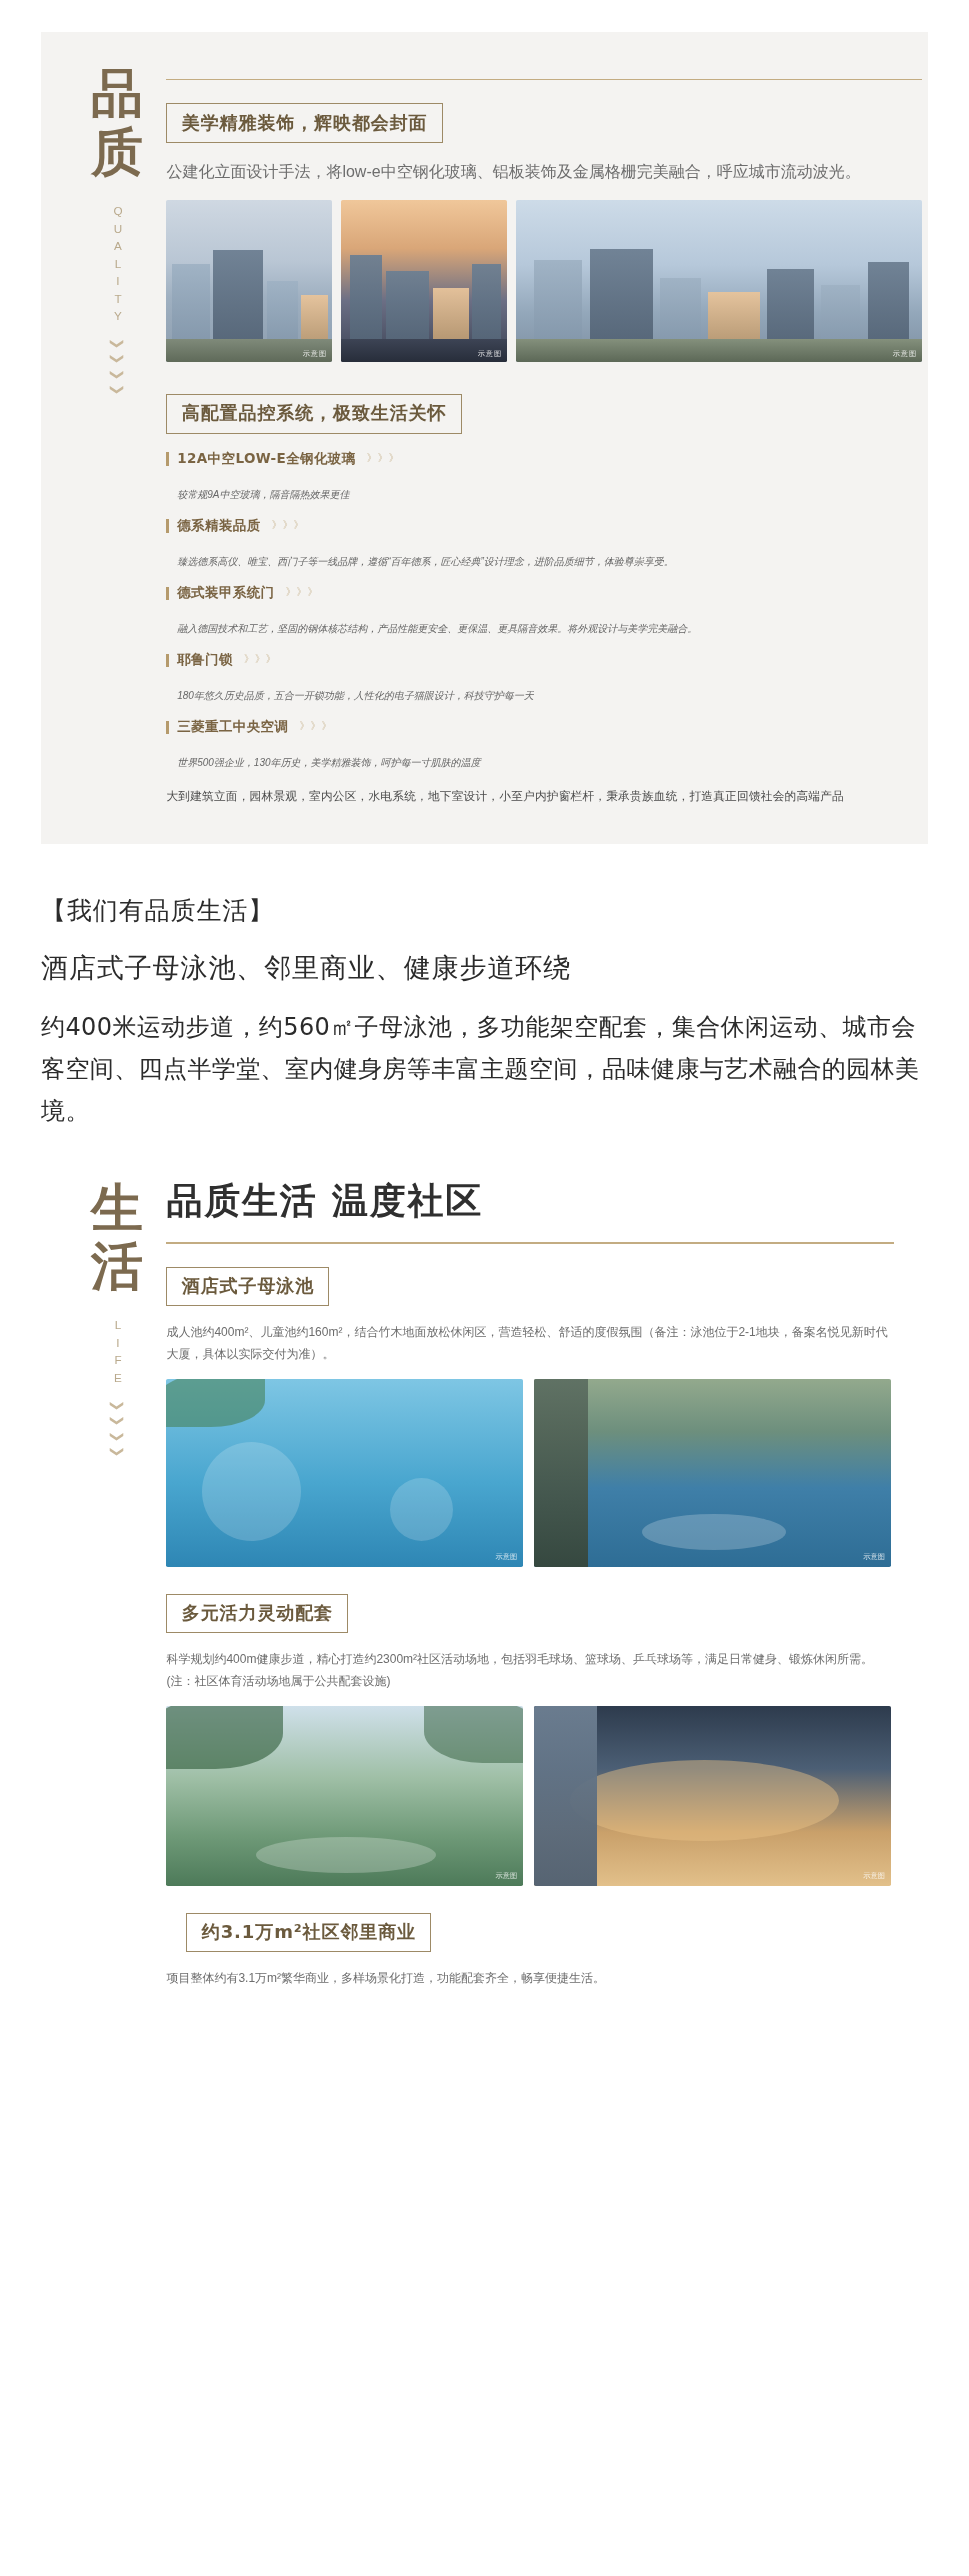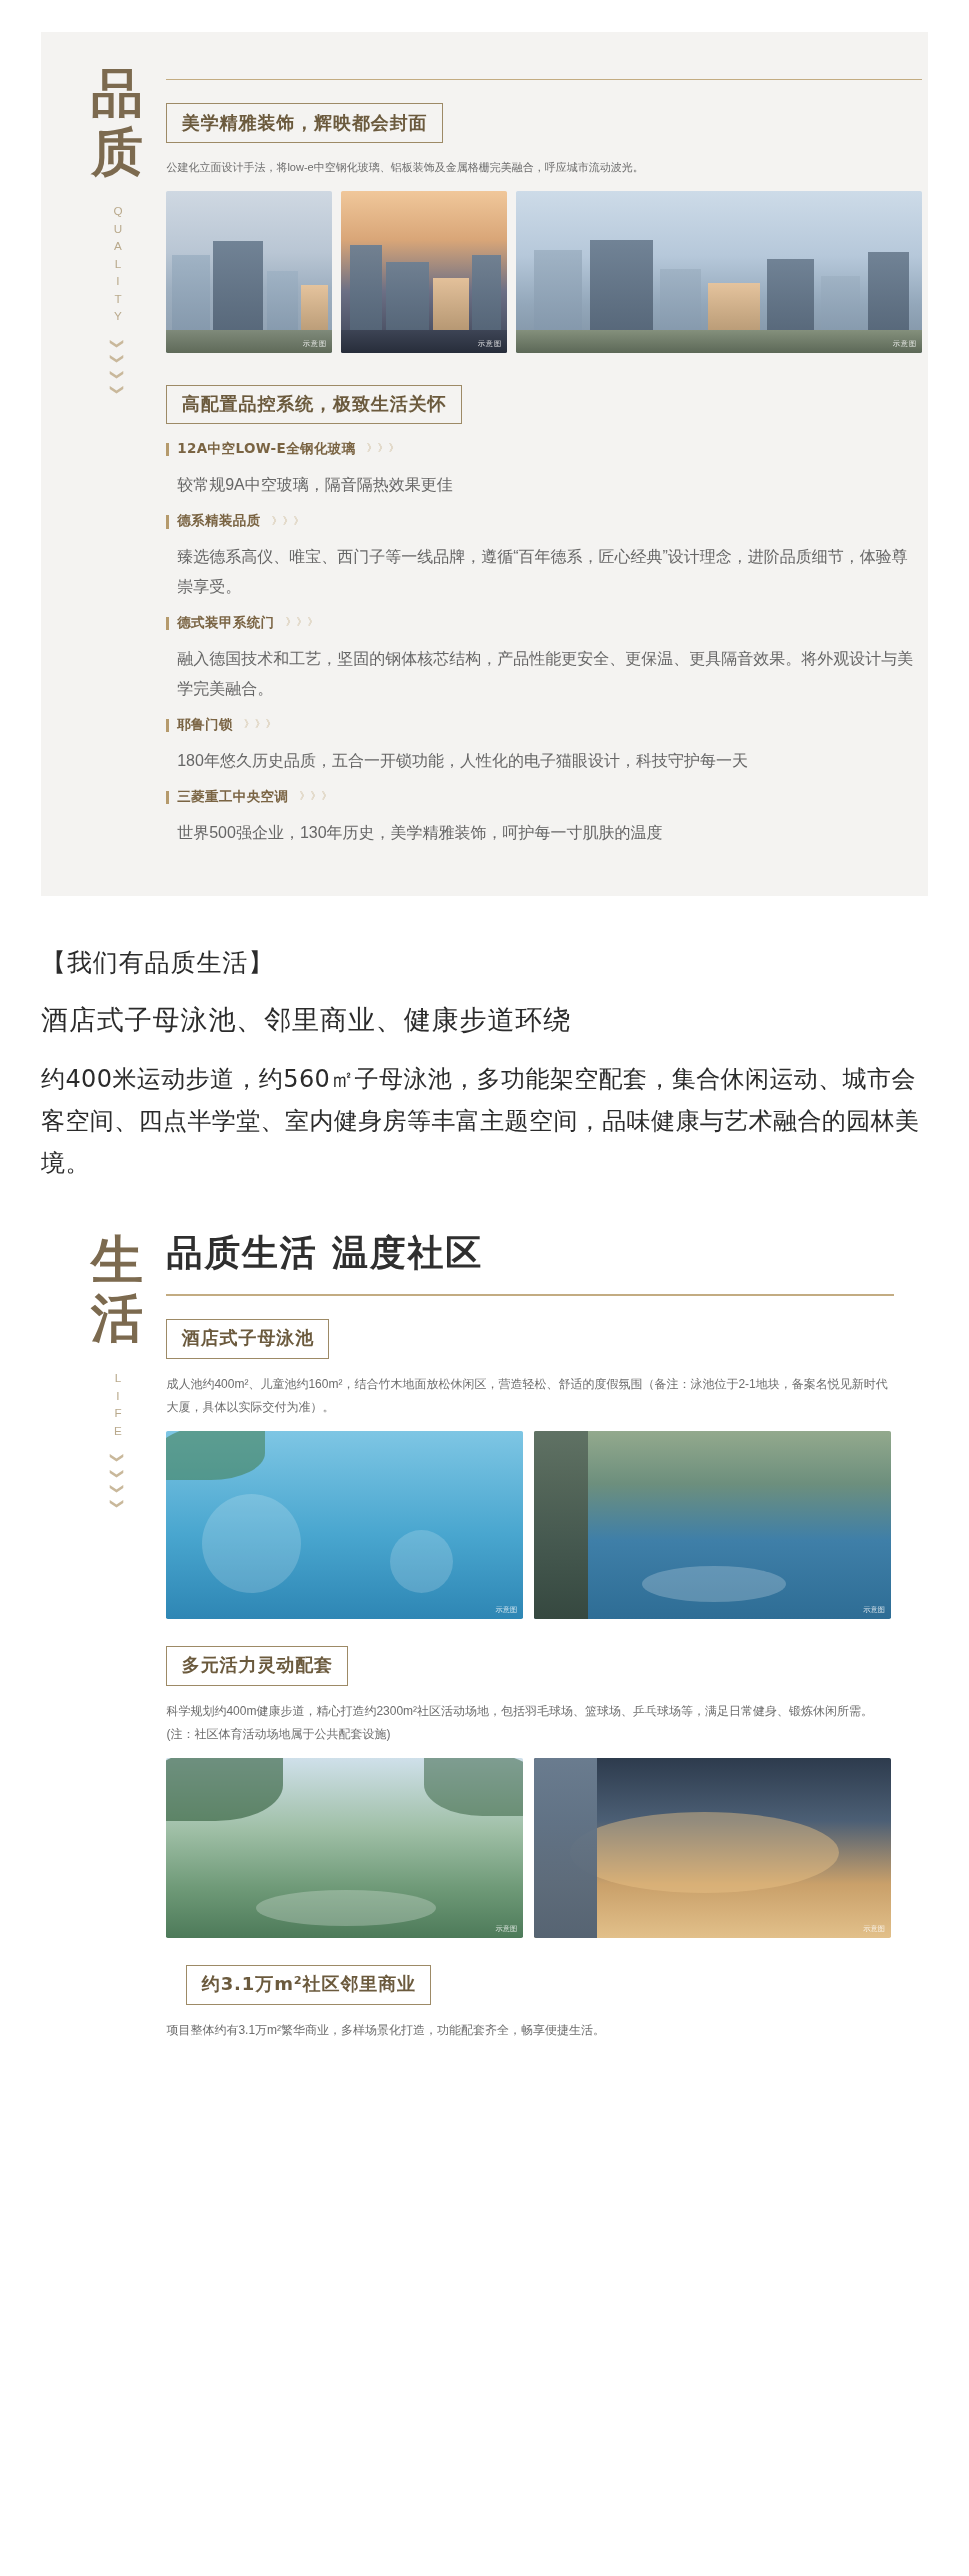--- a/index.html
+++ b/index.html
@@ -84,21 +84,21 @@
     letter-spacing: 0.9px;
     background: transparent;
     font-family: "DejaVu Sans", sans-serif;
   }
   .tag-bar {
     display: flex;
     align-items: center;
   }
 
   .para {
-    font-size: 11px;
+    font-size: 16px;
     line-height: 1.9;
     color: #6d6d6d;
     margin: 14.4px 0 12.6px 0;
   }
 
   .photo-row {
     display: flex;
     gap: 9px;
     margin-top: 10.8px;
   }
@@ -166,24 +166,25 @@
   }
   .feat-arrows {
     display: inline-block;
     color: #cbb896;
     font-size: 10px;
     letter-spacing: 0.9px;
     margin-left: 7.2px;
     vertical-align: 1.8px;
   }
   .feat-desc {
-    font-size: 16px;
+    font-size: 10px;
     color: #666;
     line-height: 1.85;
-    margin-top: 12px;
+    margin-top: 18px;
+    font-style: italic;
   }
   .closing {
     font-size: 11.7px;
     color: #4a4a4a;
     line-height: 1.95;
     margin-top: 9px;
     letter-spacing: 0.2px;
   }
 
   
@@ -345,20 +346,21 @@
             <span class="feat-arrows">》》》</span>
             <div class="feat-desc">180年悠久历史品质，五合一开锁功能，人性化的电子猫眼设计，科技守护每一天</div>
           </div>
 
           <div class="feat">
             <span class="feat-title">三菱重工中央空调</span>
             <span class="feat-arrows">》》》</span>
             <div class="feat-desc">世界500强企业，130年历史，美学精雅装饰，呵护每一寸肌肤的温度</div>
           </div>
 
+          <div class="closing">大到建筑立面，园林景观，室内公区，水电系统，地下室设计，小至户内护窗栏杆，秉承贵族血统，打造真正回馈社会的高端产品</div>
         </div>
       </div>
     </div>
   </div>
 
   <div class="mid">
     <div class="mid-h">【我们有品质生活】</div>
     <div class="mid-sub">酒店式子母泳池、邻里商业、健康步道环绕</div>
     <div class="mid-body">约400米运动步道，约560㎡子母泳池，多功能架空配套，集合休闲运动、城市会客空间、四点半学堂、室内健身房等丰富主题空间，品味健康与艺术融合的园林美境。</div>
   </div>

